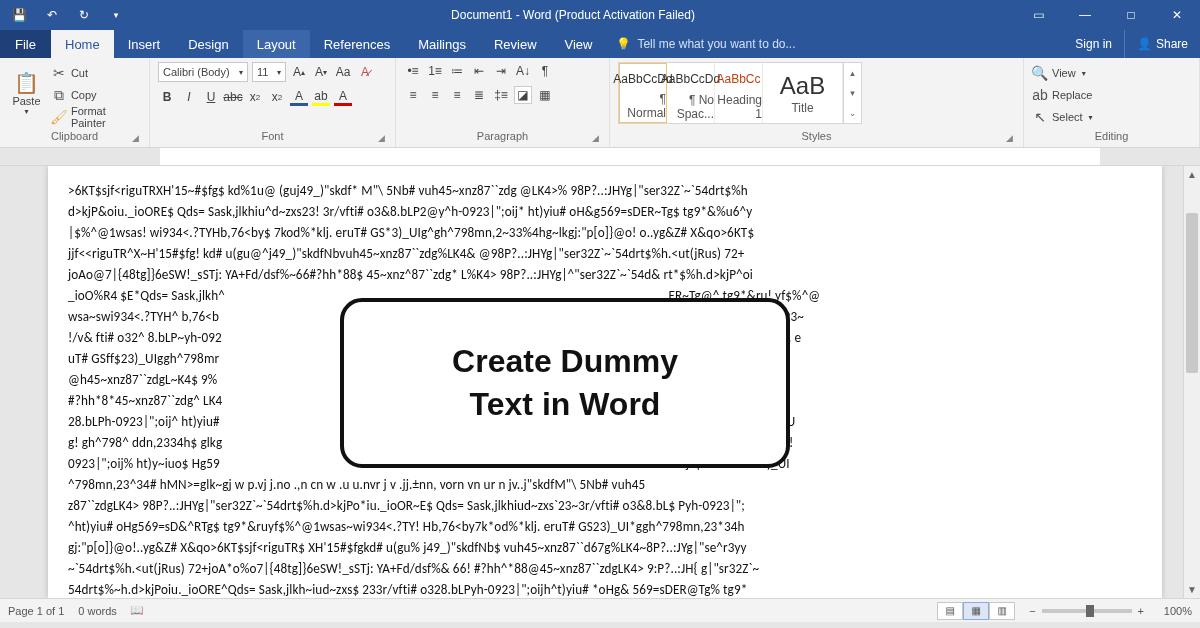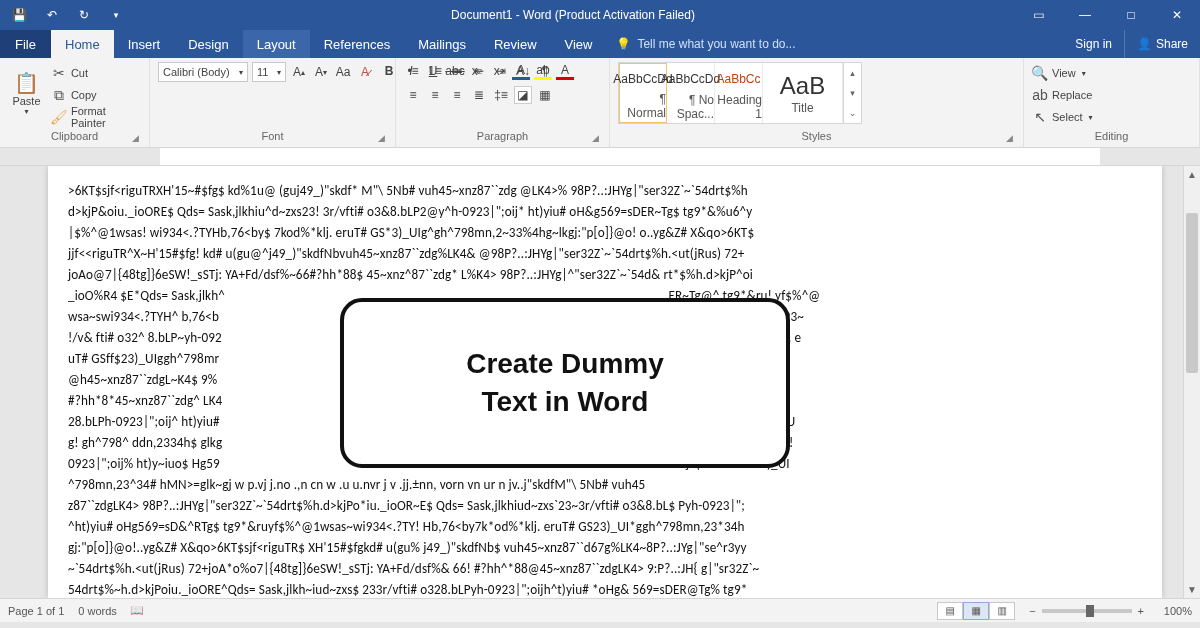--- a/index.html
+++ b/index.html
@@ -69,21 +69,21 @@
   .docarea { position:relative; height:432px; background:#e6e6e6; overflow:hidden;}
   .page { position:absolute; left:48px; top:0; right:38px; bottom:0; background:#fff; box-shadow:0 0 6px rgba(0,0,0,.2); padding:14px 20px; }
   .dummytext { font-family: Calibri, Arial, sans-serif; font-size:13.2px; line-height:21px; color:#111; word-break:break-all; white-space:pre-wrap; letter-spacing:.1px;}
   .vscroll { position:absolute; right:0; top:0; bottom:0; width:17px; background:#f0f0f0; border-left:1px solid #d6d6d6; display:flex; flex-direction:column;}
   .vscroll .arrow{ height:17px; display:flex; align-items:center; justify-content:center; font-size:10px; color:#666;}
   .vscroll .track{ flex:1; position:relative;}
   .vscroll .thumb{ position:absolute; left:2px; right:2px; top:30px; height:160px; background:#c8c8c8; border-radius:2px;}
 
   
   .callout { position:absolute; left:340px; top:132px; width:450px; height:170px; background:#fff; border:4px solid #111; border-radius:22px; display:flex; align-items:center; justify-content:center; }
-  .callout .ct { font-family: "Comic Sans MS", "Segoe UI", sans-serif; font-weight:700; font-size:28px; text-align:center; line-height:1.35; color:#111;}
+  .callout .ct { font-family: "Comic Sans MS", "Segoe UI", sans-serif; font-weight:700; font-size:32px; text-align:center; line-height:1.35; color:#111;}
 
   
   .statusbar { height:24px; background:#f3f3f3; border-top:1px solid #d6d6d6; display:flex; align-items:center; font-size:11px; color:#555; padding:0 8px; gap:14px;}
   .statusbar .spacer{flex:1;}
   .viewbtns { display:flex; gap:0;}
   .viewbtns .vb{ width:26px; height:18px; border:1px solid #c8c8c8; display:flex; align-items:center; justify-content:center; font-size:10px; background:#fff;}
   .viewbtns .vb.active{ background:#dce6f4; border-color:#8faadc;}
   .zoom { display:flex; align-items:center; gap:6px;}
   .zoom .slider{ width:90px; height:4px; background:#c8c8c8; position:relative; }
   .zoom .slider .knob{ position:absolute; left:44px; top:-4px; width:8px; height:12px; background:#666;}
@@ -167,21 +167,21 @@
         <div class="row">
             <span class="icon" style="color:#e8a33d;">🖌</span>
             <span>Format Painter</span>
           </div>
       </div>
     </div>
     <div class="label"><span>Clipboard</span><span class="dlaunch">◢</span></div>
   </div>
 
   <div class="group" style="width:246px;">
-    <div class="body" style="gap:6px; align-items:flex-start;">
+    <div class="body" style="flex-direction:column; gap:6px; align-items:flex-start;">
       <div class="fontrow">
         <div class="fontname">
             <span>Calibri (Body)</span>
             <span style="font-size:8px;">▾</span>
           </div>
         <div class="fontsize">
             <span>11</span>
             <span style="font-size:8px;">▾</span>
           </div>
         <span class="mini" title="grow">A<sup style="font-size:8px;">▴</sup></span>

